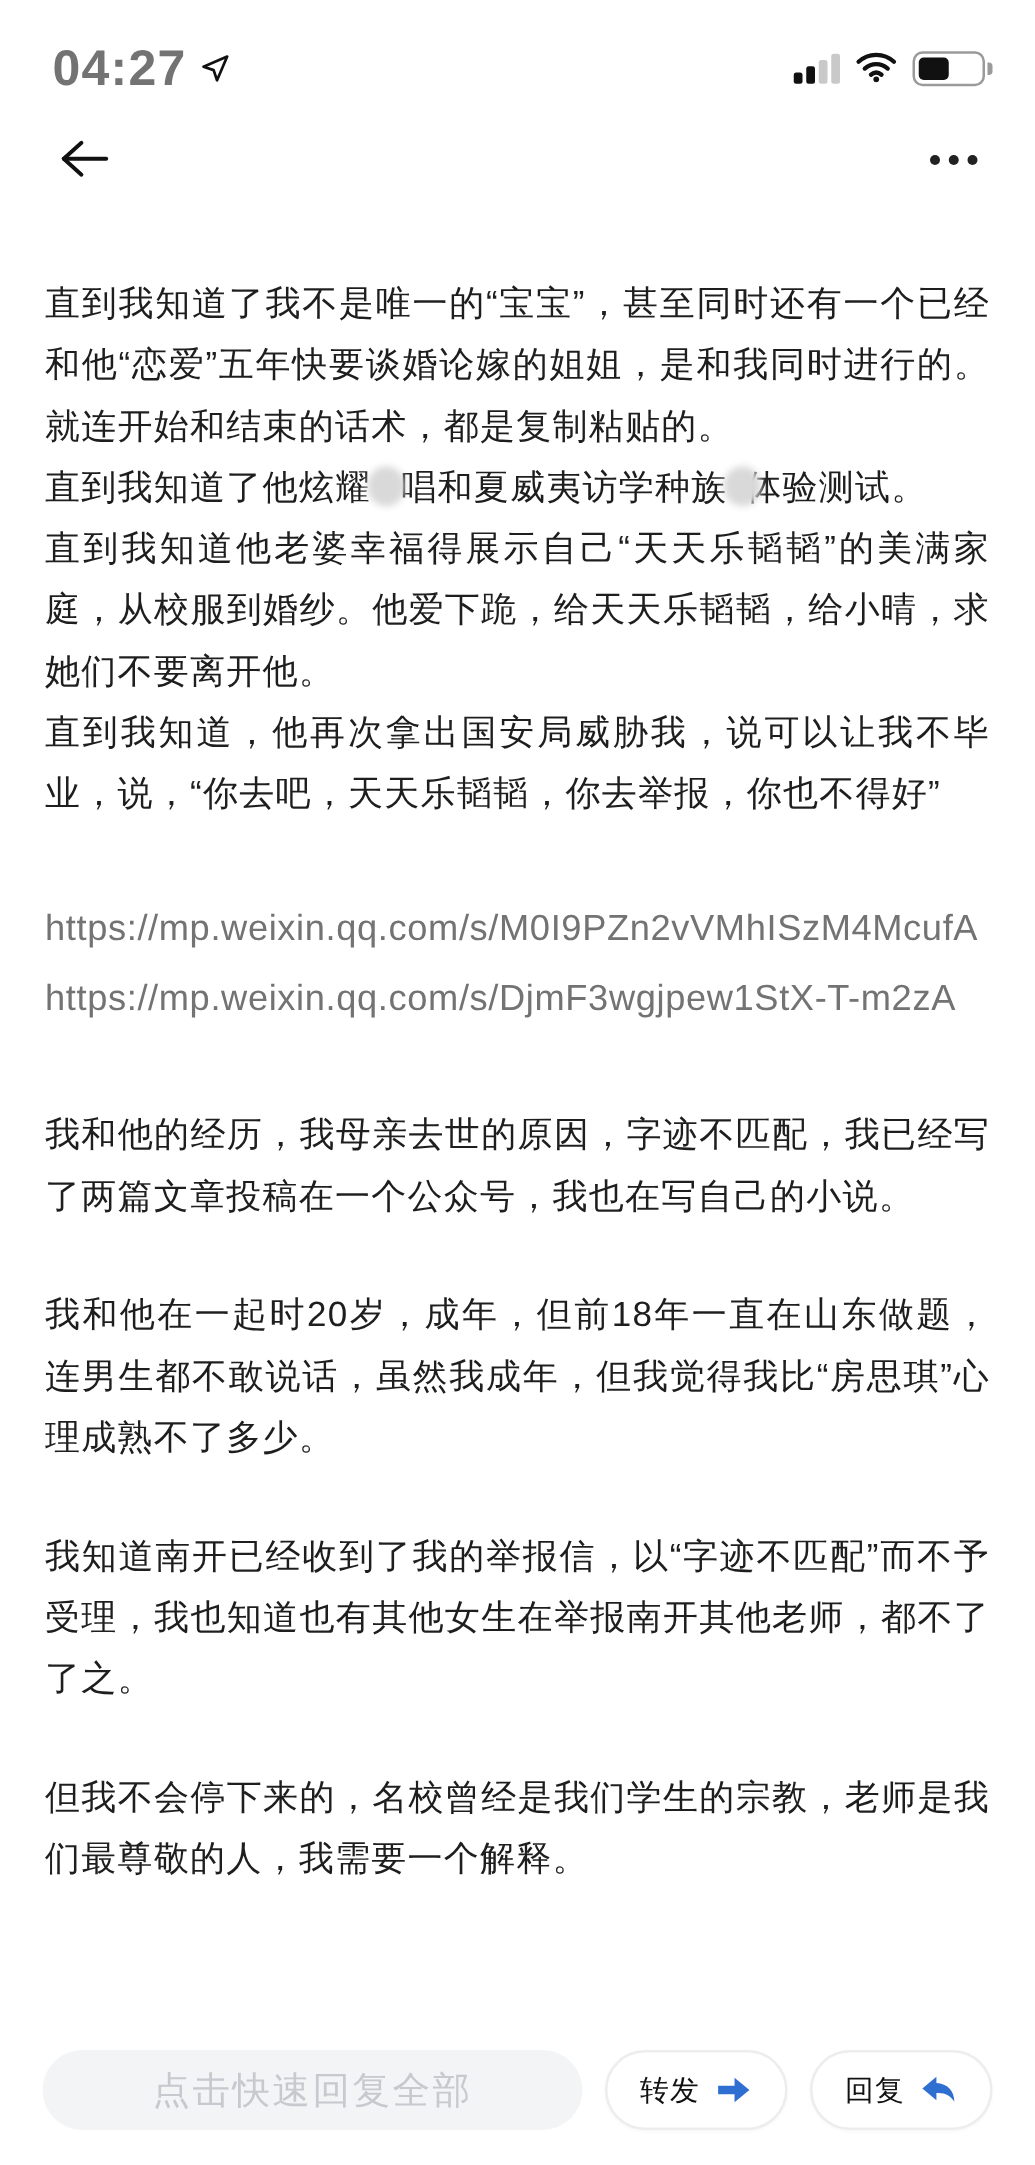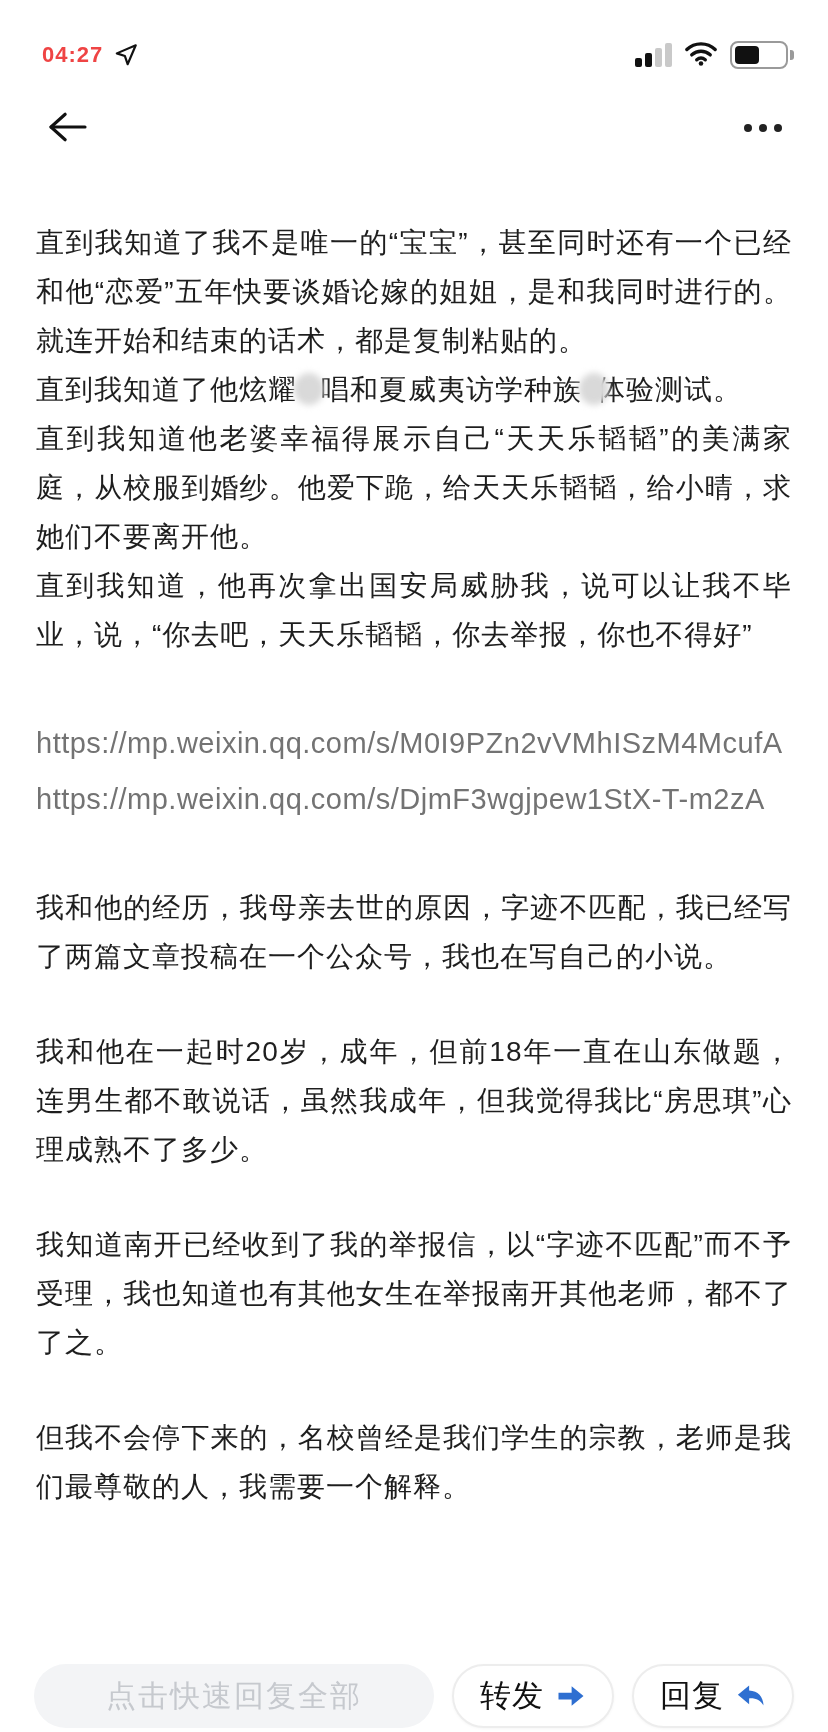--- a/index.html
+++ b/index.html
@@ -8,21 +8,21 @@
     position:relative; width:828px; height:1732px; margin:0 auto;
     background:#ffffff; overflow:hidden;
     font-family:"Liberation Sans", sans-serif; color:#1f1f1f;
   }
   
   .status-bar {
     display:flex; justify-content:space-between; align-items:center;
     padding:22px 40px 0 42px; height:88px;
   }
   .time-group { display:flex; align-items:center; gap:10px; }
-  .time { font-size:22px; font-weight:700; letter-spacing:1px; color:#ef4444; }
+  .time { font-size:40px; font-weight:700; letter-spacing:1px; color:#737373; }
   .loc-icon svg { display:block; }
   .status-icons { display:flex; align-items:center; gap:12px; }
   .signal { display:flex; align-items:flex-end; gap:3px; height:24px; }
   .signal i { display:block; width:7px; border-radius:2px; background:#111; }
   .signal i.b1{height:9px} .signal i.b2{height:14px}
   .signal i.b3{height:19px; background:#c9c9c9} .signal i.b4{height:24px; background:#c9c9c9}
   .battery { position:relative; width:58px; height:28px; }
   .battery .shell { position:absolute; inset:0; border:2.5px solid #9a9a9a; border-radius:8px; }
   .battery .fill { position:absolute; left:5px; top:5px; width:42%; height:18px; background:#111; border-radius:4px; }
   .battery .cap { position:absolute; right:-6px; top:9px; width:4px; height:10px; background:#9a9a9a; border-radius:0 3px 3px 0; }
@@ -47,35 +47,35 @@
     background:#d9d9d9; filter:blur(3px); vertical-align:-6px; margin:0 -3px;
   }
   .censor-blur.overlap { margin-right:-12px; position:relative; z-index:2; }
   .links { margin-top:56px; }
   .links a {
     display:block; font-size:29px; line-height:56px; letter-spacing:0.5px;
     color:#737373; text-decoration:none; word-break:break-all;
   }
   
   .footer {
-    position:absolute; left:0; right:0; bottom:4px;
+    position:absolute; left:0; right:0; bottom:28px;
     display:flex; align-items:center; gap:18px; padding:0 34px;
   }
   .reply-input {
     flex:1; height:64px; border-radius:32px; background:#f3f4f6;
     display:flex; align-items:center; justify-content:center; cursor:pointer;
   }
   .reply-input span { font-size:30px; color:#c6c9ce; letter-spacing:2px; }
   .pill-btn {
     height:64px; border-radius:32px; background:#fff;
     border:2px solid #ededed; box-shadow:0 1px 3px rgba(0,0,0,0.04);
     display:flex; align-items:center; justify-content:center; gap:12px;
     padding:0 26px; cursor:pointer;
   }
-  .pill-btn span { font-size:31px; color:#111; letter-spacing:1px; }
+  .pill-btn span { font-size:23px; color:#111; letter-spacing:1px; }
   .pill-btn svg { display:block; }
 </style>
 </head>
 <body>
 
 <div class="screen">
 
   <div class="status-bar">
     <div class="time-group">
       <span class="time">04:27</span>

